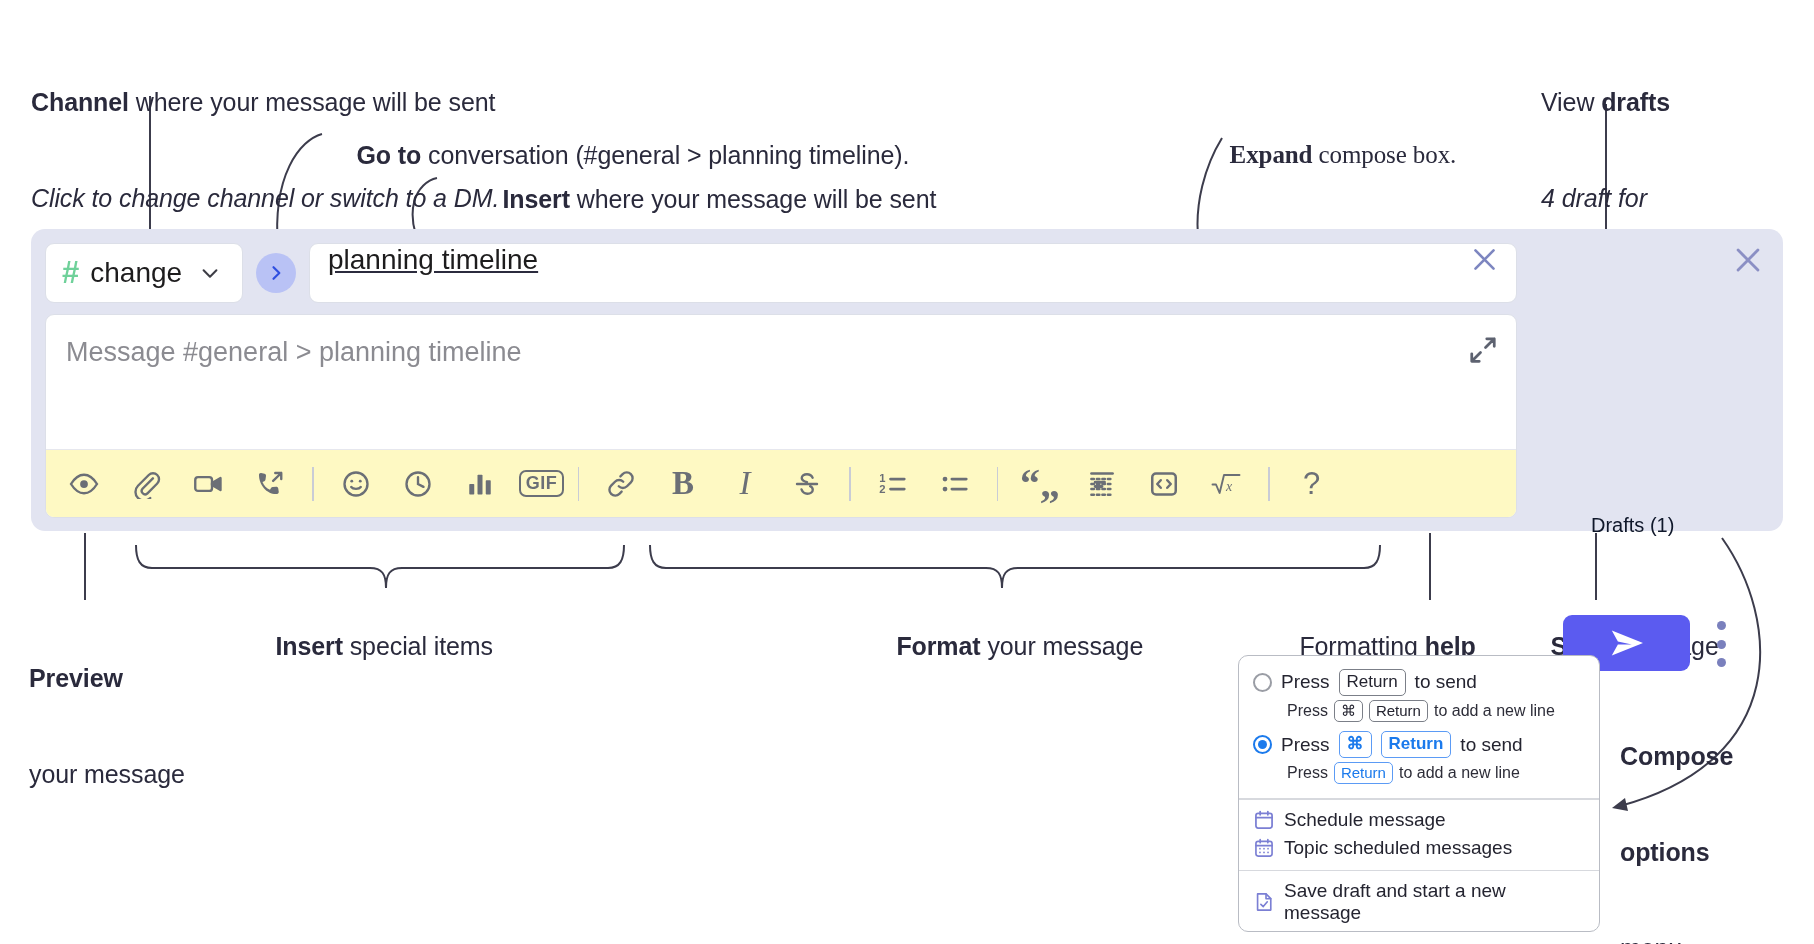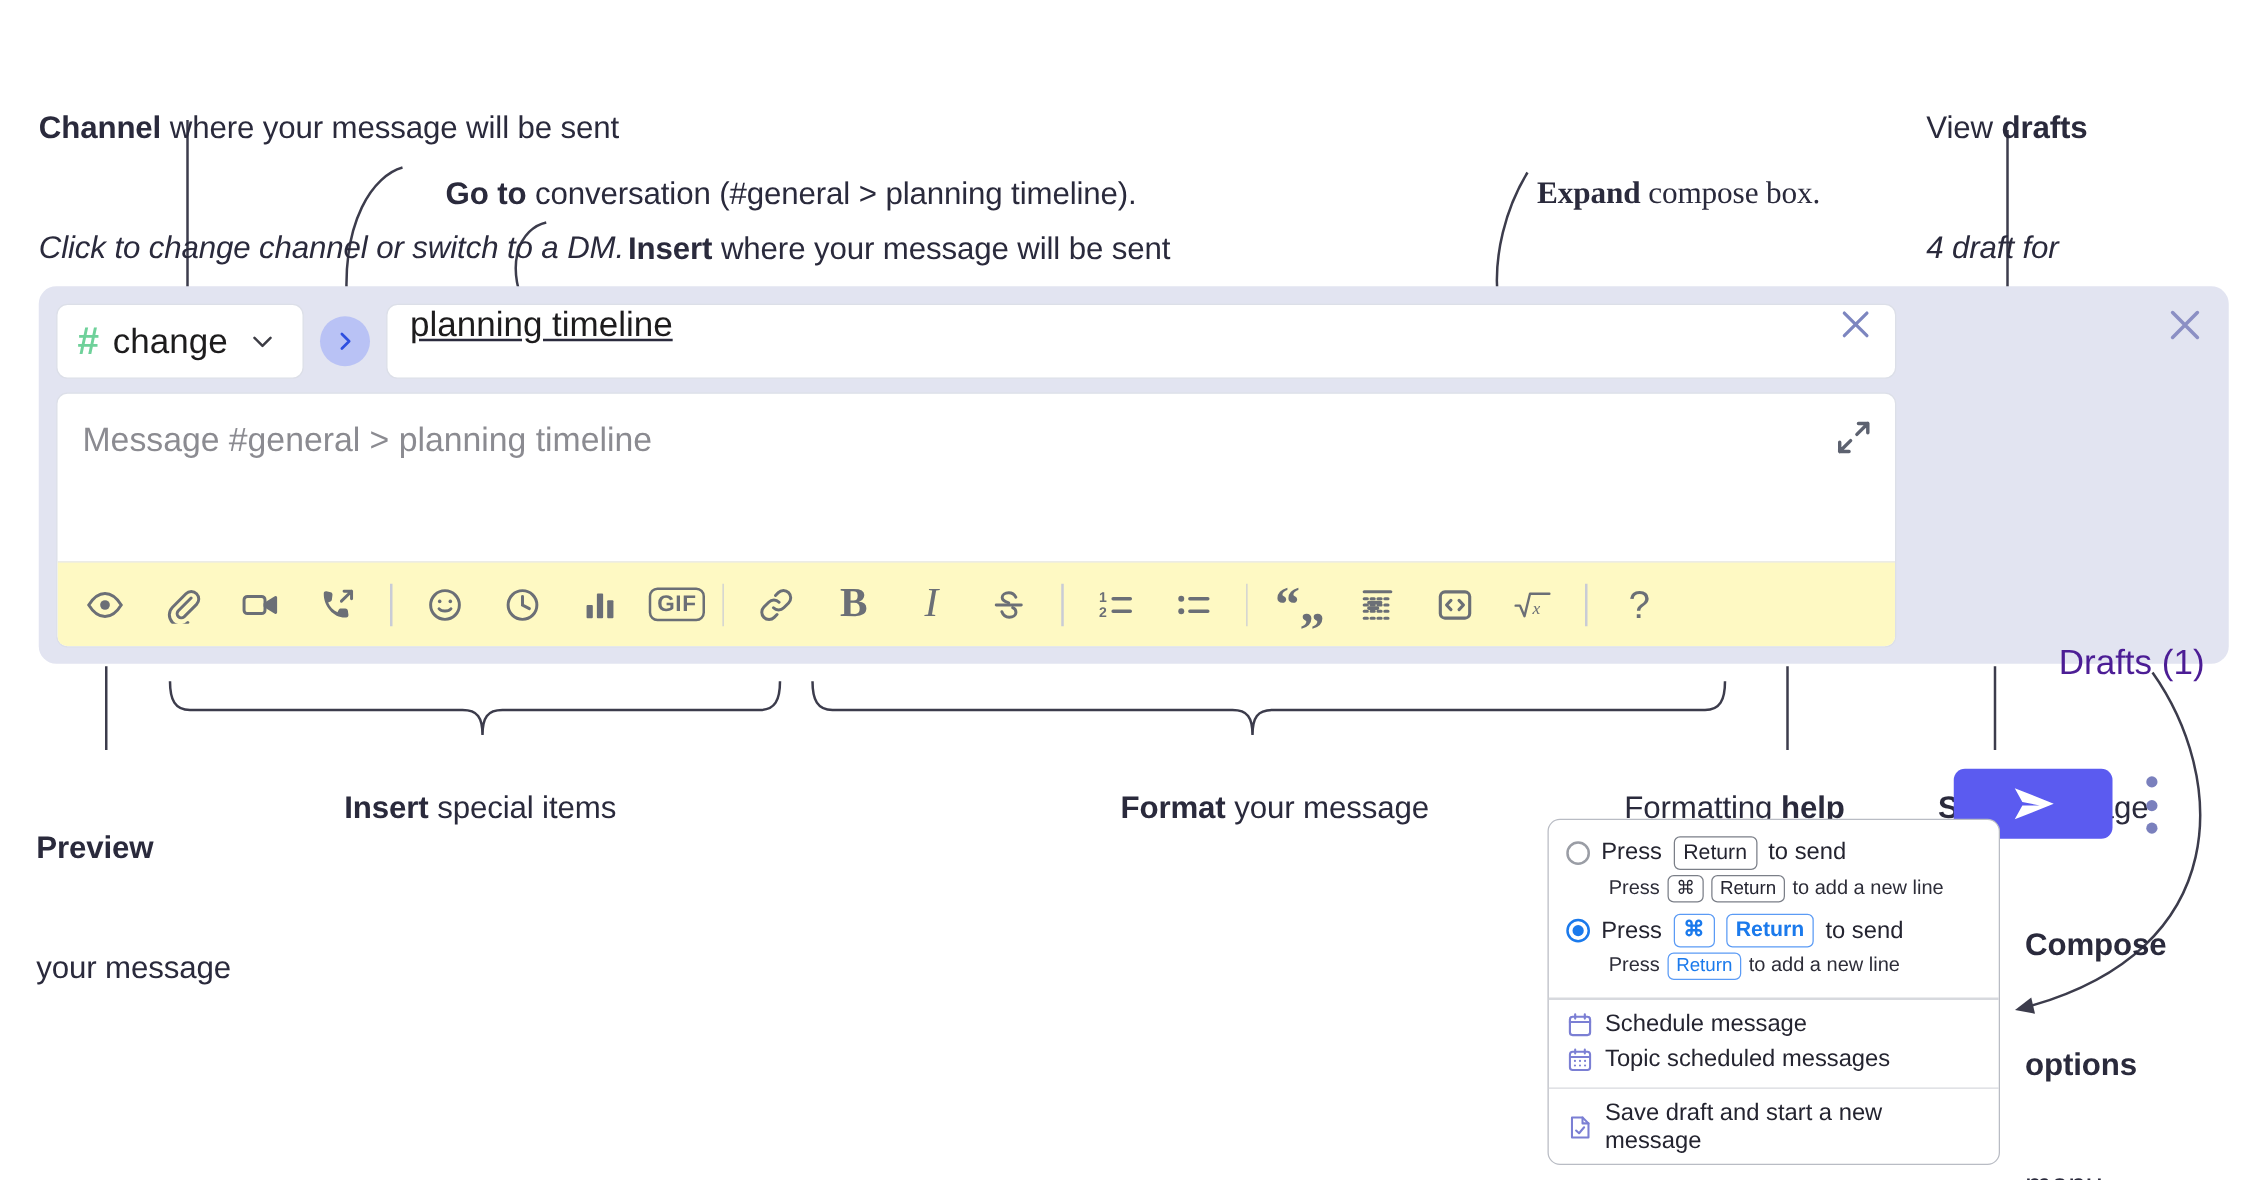--- a/index.html
+++ b/index.html
@@ -168,23 +168,23 @@
   }
   .glyph { font-size: 30px; line-height: 1; font-weight: 700; }
   .glyph.it { font-family: "Liberation Serif", serif; font-style: italic; font-weight: 400; font-size: 33px;}
   .glyph.bd { font-family: "Liberation Serif", serif; font-weight: 700; font-size: 33px;}
   .glyph.qq { font-family: "Liberation Serif", serif; font-size: 40px; font-weight: 700; }
   .glyph.qm { font-size: 31px; font-weight: 400; }
 
   
   .drafts-label {
     position: absolute;
-    left: 1616px; top: 285px;
-    font-size: 28px;
-    color: #4c1d95;
+    left: 1560px; top: 285px;
+    font-size: 20px;
+    color: #0f172a;
     cursor: pointer;
   }
   .send-btn {
     position: absolute;
     left: 1532px; top: 386px;
     width: 127px; height: 56px;
     background: #5b5bf0;
     border-radius: 9px;
     display: flex; align-items: center; justify-content: center;
     cursor: pointer;

